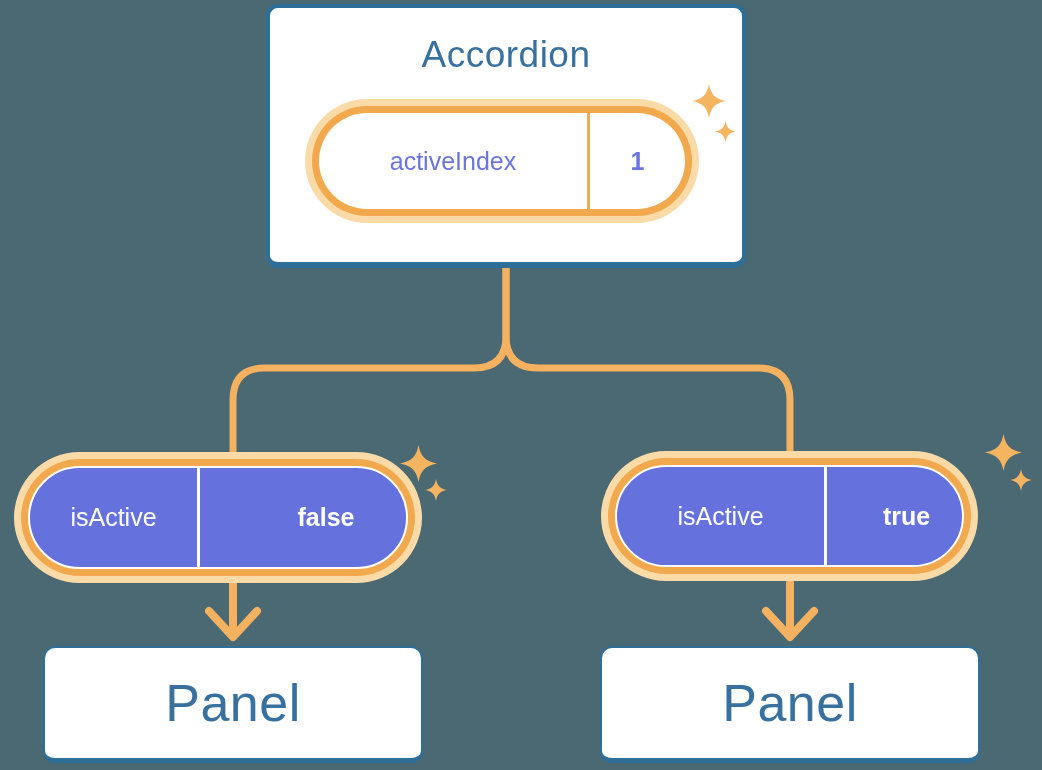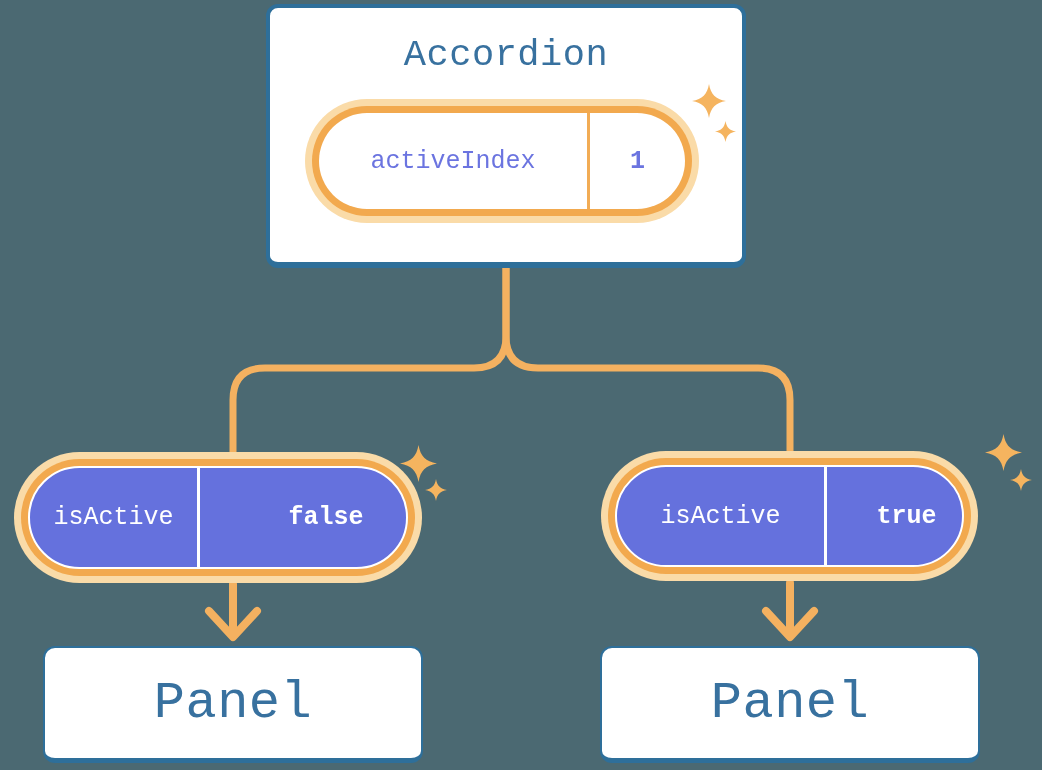--- a/index.html
+++ b/index.html
@@ -7,21 +7,21 @@
     --purple-fill:#6571DD; --purple-text:#6B74E0; --pill-text-light:#FFFFFF;
     --orange-strong:#F2A94E; --orange-glow:#FADBA8; --orange-line:#F4B160;
     --orange-divider:#F2AC55; --sparkle:#F5B45F;
   }
   *{margin:0;padding:0;box-sizing:border-box;}
   html,body{width:1042px;height:770px;overflow:hidden;}
   body{
     background:var(--bg);
     font-family:"Liberation Sans","DejaVu Sans",sans-serif;
   }
-  .canvas{position:relative;width:1042px;height:770px;background:var(--bg);font-family:Liberation Mono, monospace;}
+  .canvas{position:relative;width:1042px;height:770px;background:var(--bg);}
 
   
   .connectors{position:absolute;left:0;top:0;width:1042px;height:770px;pointer-events:none;}
   .connectors path,.connectors line,.connectors polyline{
     stroke:var(--orange-line);fill:none;stroke-linecap:round;stroke-linejoin:round;
   }
   .connectors .branch{stroke-width:7;}
   .connectors .arrow{stroke-width:8;}
 
   

